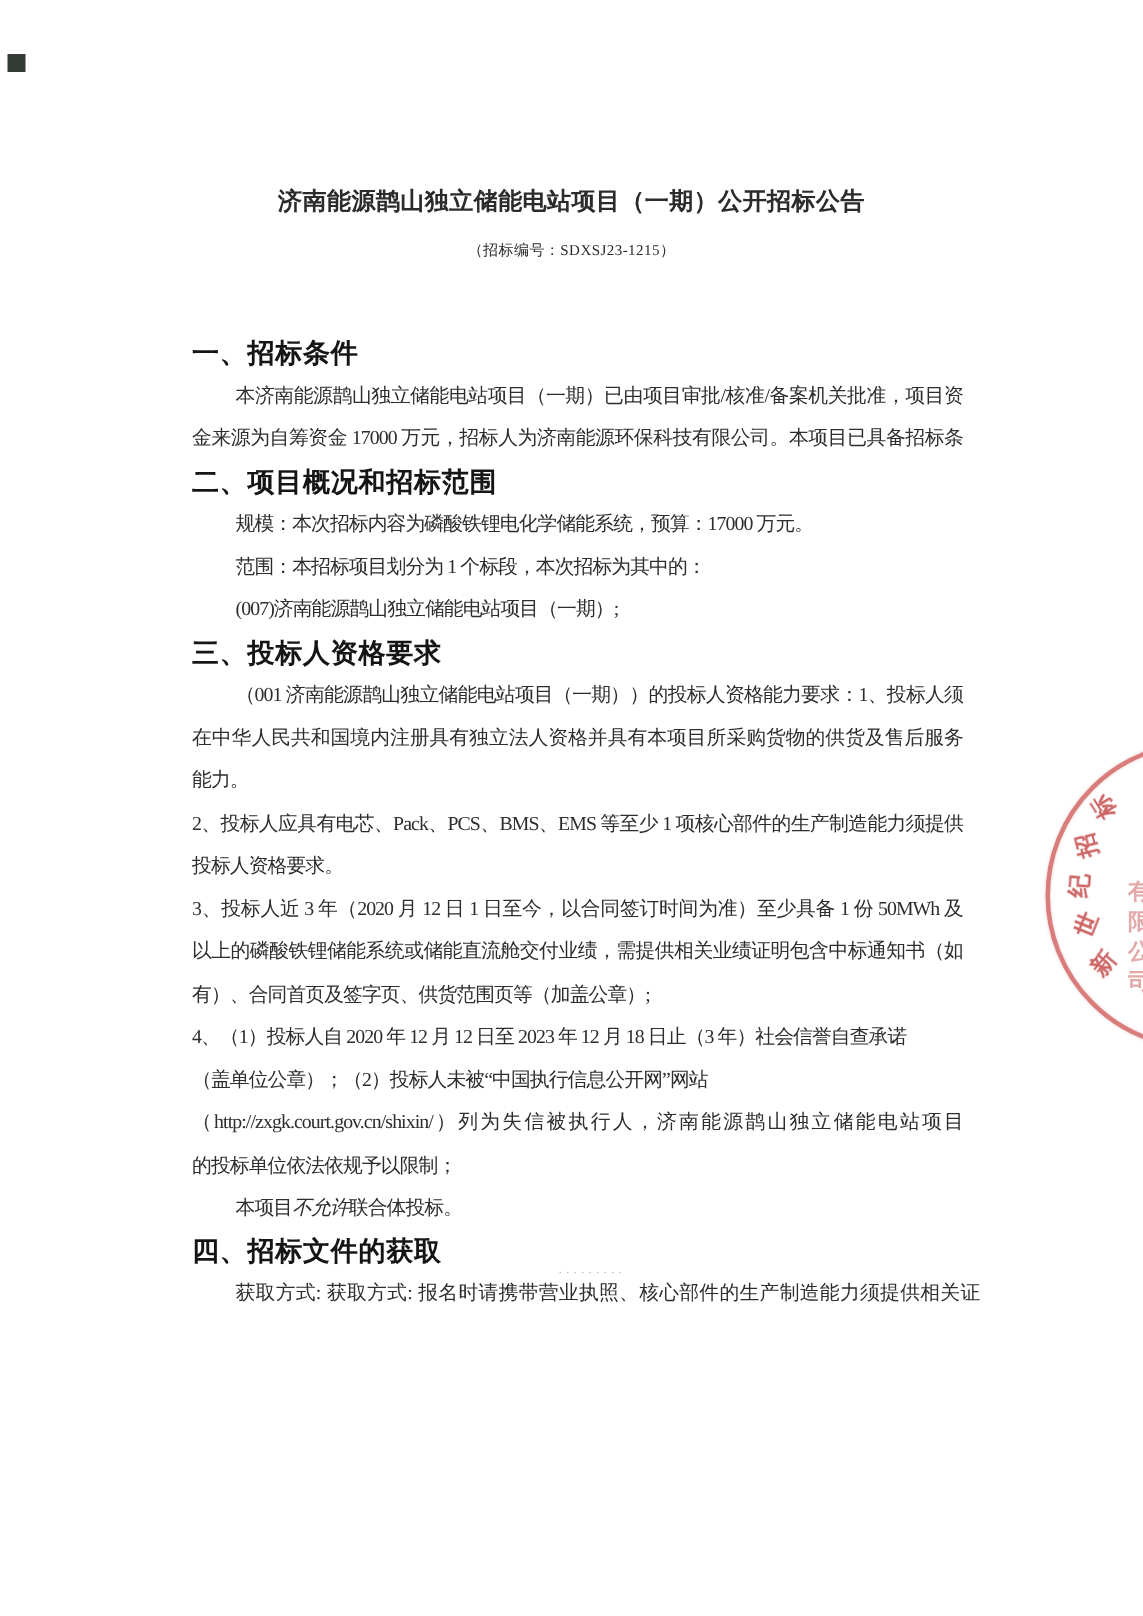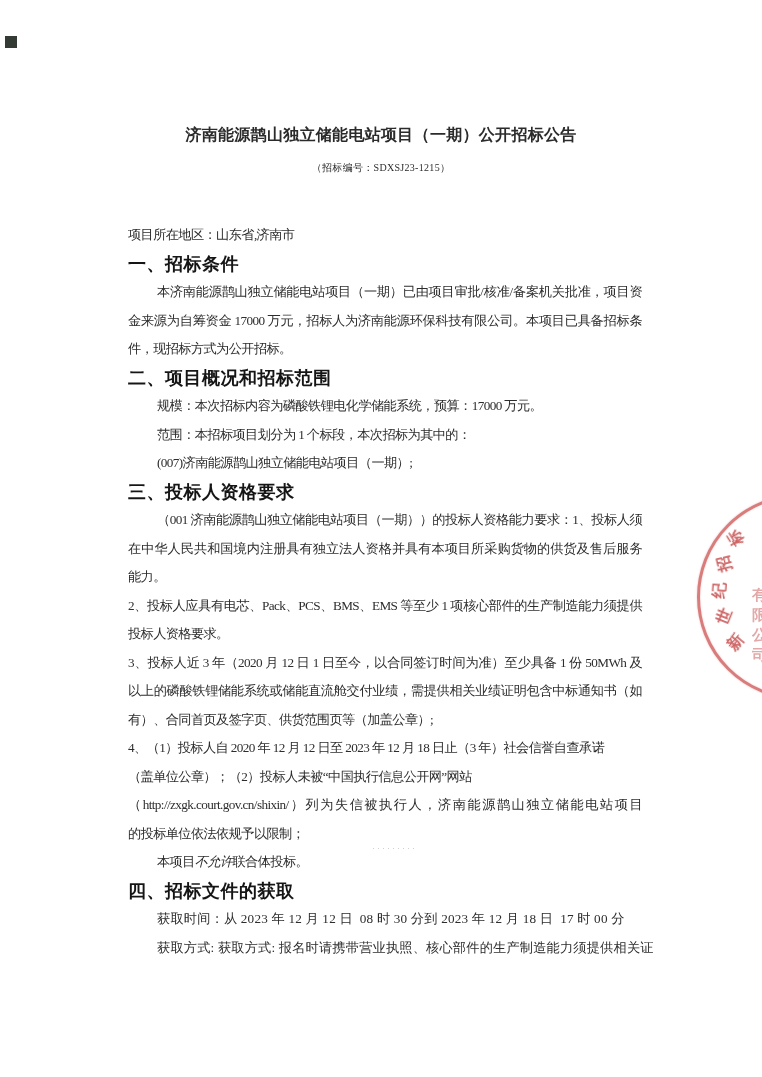--- a/index.html
+++ b/index.html
@@ -88,45 +88,42 @@
 <body>
 
 <div class="page">
 
   <div class="corner-mark"></div>
 
   <div class="title1">济南能源鹊山独立储能电站项目（一期）公开招标公告</div>
   <div class="title2">（招标编号：SDXSJ23-1215）</div>
 
   <div class="content">
-    <div class="line">项目所在地区：山东省,济南市</div>
     <div class="line h">一、招标条件</div>
     <div class="line j ind">本济南能源鹊山独立储能电站项目（一期）已由项目审批/核准/备案机关批准，项目资</div>
     <div class="line j">金来源为自筹资金 17000 万元，招标人为济南能源环保科技有限公司。本项目已具备招标条</div>
-    <div class="line">件，现招标方式为公开招标。</div>
     <div class="line h">二、项目概况和招标范围</div>
     <div class="line ind">规模：本次招标内容为磷酸铁锂电化学储能系统，预算：17000 万元。</div>
     <div class="line ind">范围：本招标项目划分为 1 个标段，本次招标为其中的：</div>
     <div class="line ind">(007)济南能源鹊山独立储能电站项目（一期）;</div>
     <div class="line h">三、投标人资格要求</div>
     <div class="line j ind">（001 济南能源鹊山独立储能电站项目（一期））的投标人资格能力要求：1、投标人须</div>
     <div class="line j">在中华人民共和国境内注册具有独立法人资格并具有本项目所采购货物的供货及售后服务</div>
     <div class="line">能力。</div>
     <div class="line j">2、投标人应具有电芯、Pack、PCS、BMS、EMS 等至少 1 项核心部件的生产制造能力须提供</div>
     <div class="line">投标人资格要求。</div>
     <div class="line j">3、投标人近 3 年（2020 月 12 日 1 日至今，以合同签订时间为准）至少具备 1 份 50MWh 及</div>
     <div class="line j">以上的磷酸铁锂储能系统或储能直流舱交付业绩，需提供相关业绩证明包含中标通知书（如</div>
     <div class="line">有）、合同首页及签字页、供货范围页等（加盖公章）;</div>
     <div class="line">4、（1）投标人自 2020 年 12 月 12 日至 2023 年 12 月 18 日止（3 年）社会信誉自查承诺</div>
     <div class="line">（盖单位公章）；（2）投标人未被“中国执行信息公开网”网站</div>
     <div class="line j">（http://zxgk.court.gov.cn/shixin/）列为失信被执行人，济南能源鹊山独立储能电站项目</div>
     <div class="line">的投标单位依法依规予以限制；</div>
     <div class="line ind"><span>本项目</span><span class="em-italic">不允许</span><span>联合体投标。</span></div>
     <div class="line h">四、招标文件的获取</div>
-    <div class="line ind pre">获取时间：从 2023 年 12 月 12 日  08 时 30 分到 2023 年 12 月 18 日  17 时 00 分</div>
     <div class="line ind pre">获取方式: 获取方式: 报名时请携带营业执照、核心部件的生产制造能力须提供相关证</div>
   </div>
 
   <div class="smudge">·········</div>
 
   <div>
     <div class="stamp-ring"></div>
     <span class="stamp-char c0">新</span>
     <span class="stamp-char c1">世</span>
     <span class="stamp-char c2">纪</span>

